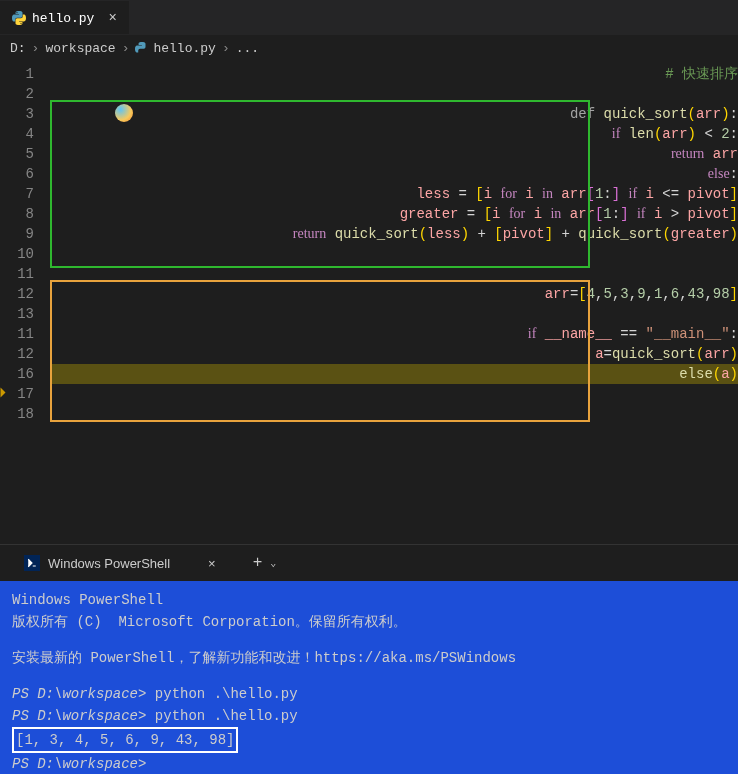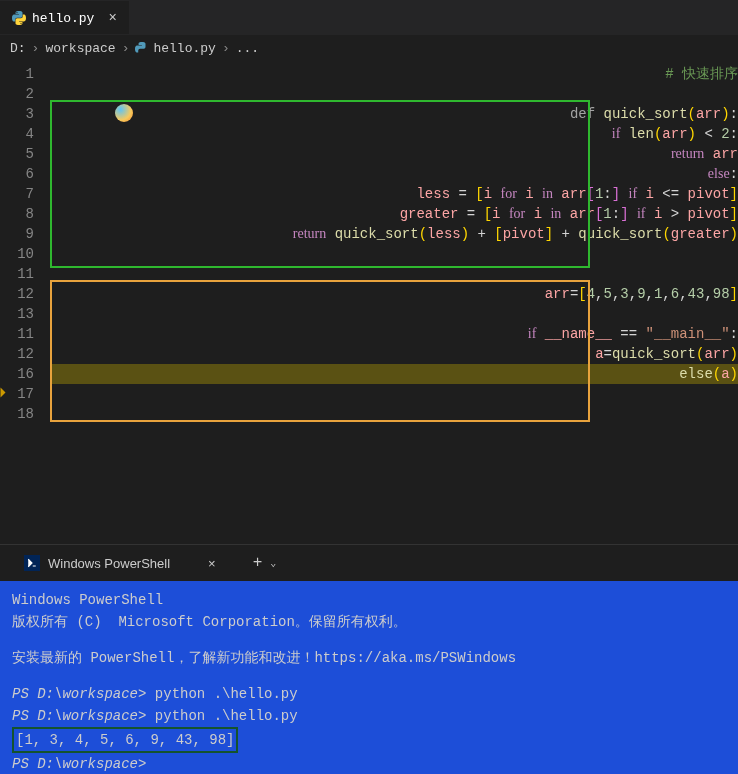--- a/index.html
+++ b/index.html
@@ -193,21 +193,21 @@
     .terminal-body {
       padding: 8px 12px;
       color: #cccccc;
       line-height: 22px;
       font-size: 14px;
     }
     .terminal-body .line { white-space: pre; }
     .term-prompt { color: #cccccc; font-style: italic; }
     .term-red-box {
       display: inline-block;
-      border: 2px solid #14532d;
+      border: 2px solid #ffffff;
       padding: 0 2px;
     }
     .term-gap { height: 14px; }
   </style>
 </head>
 <body>
 
 <div class="tab-bar">
   <div class="tab">
     <span class="tab-icon">

